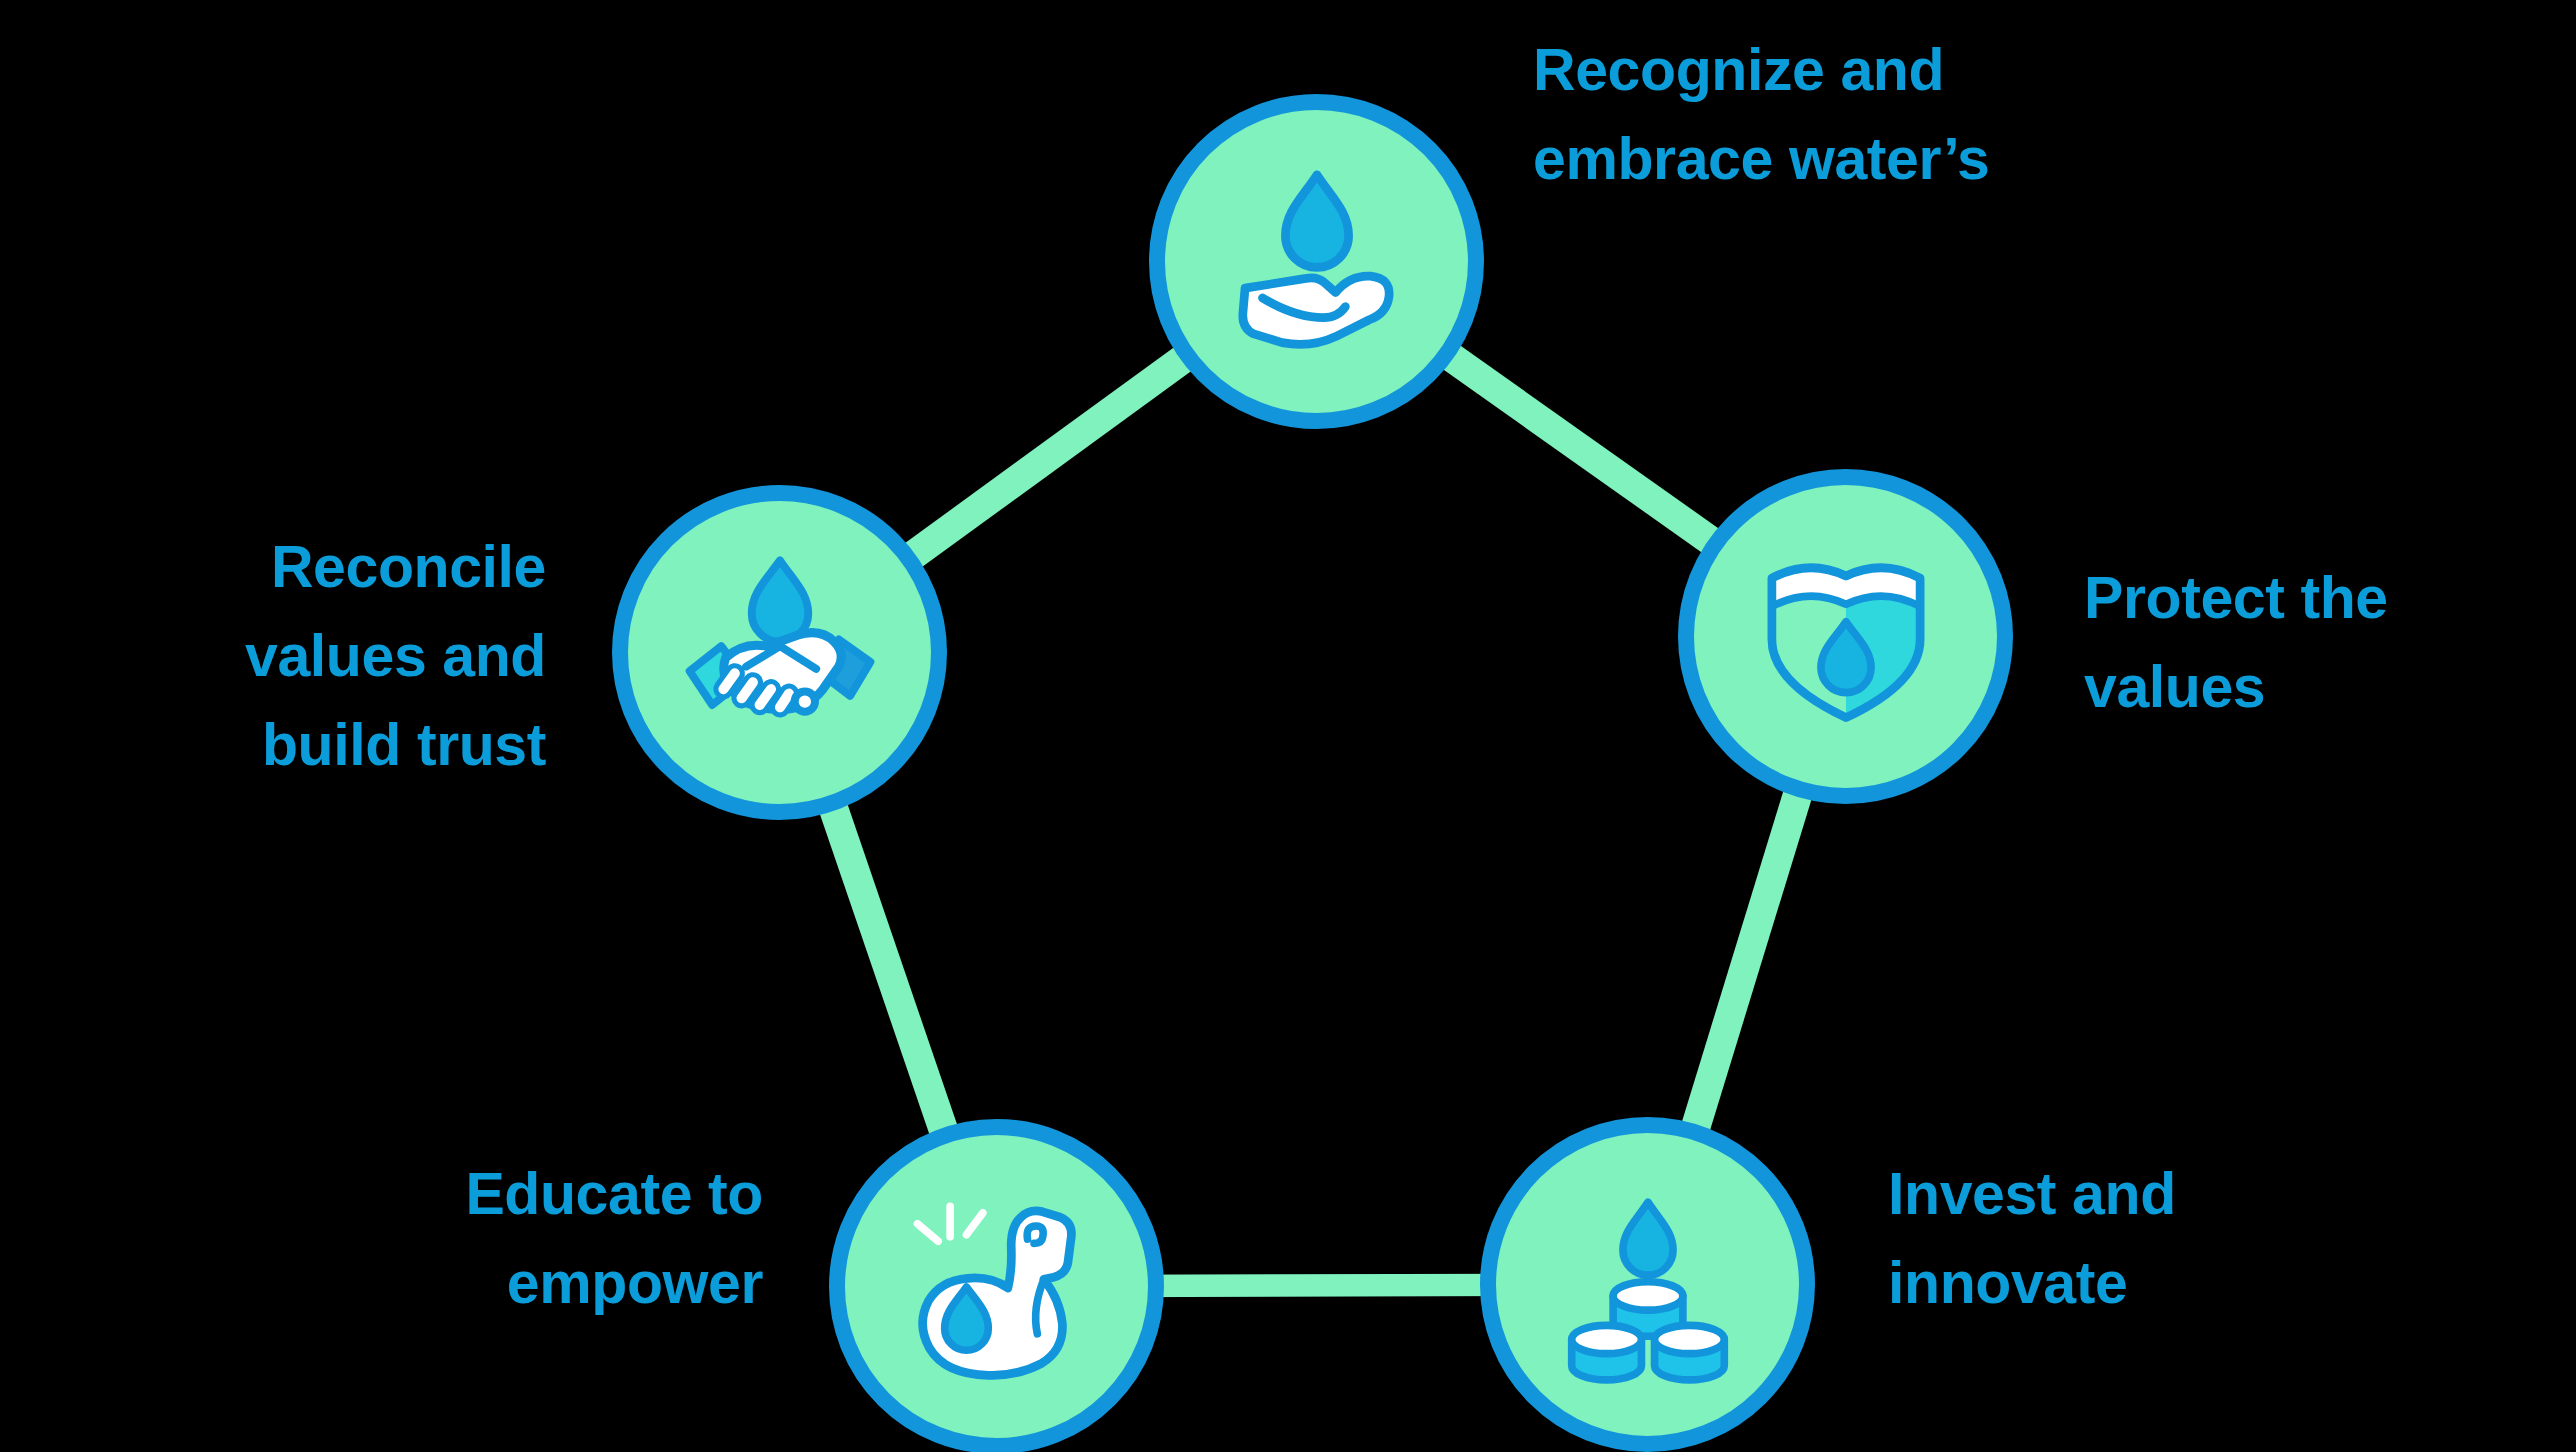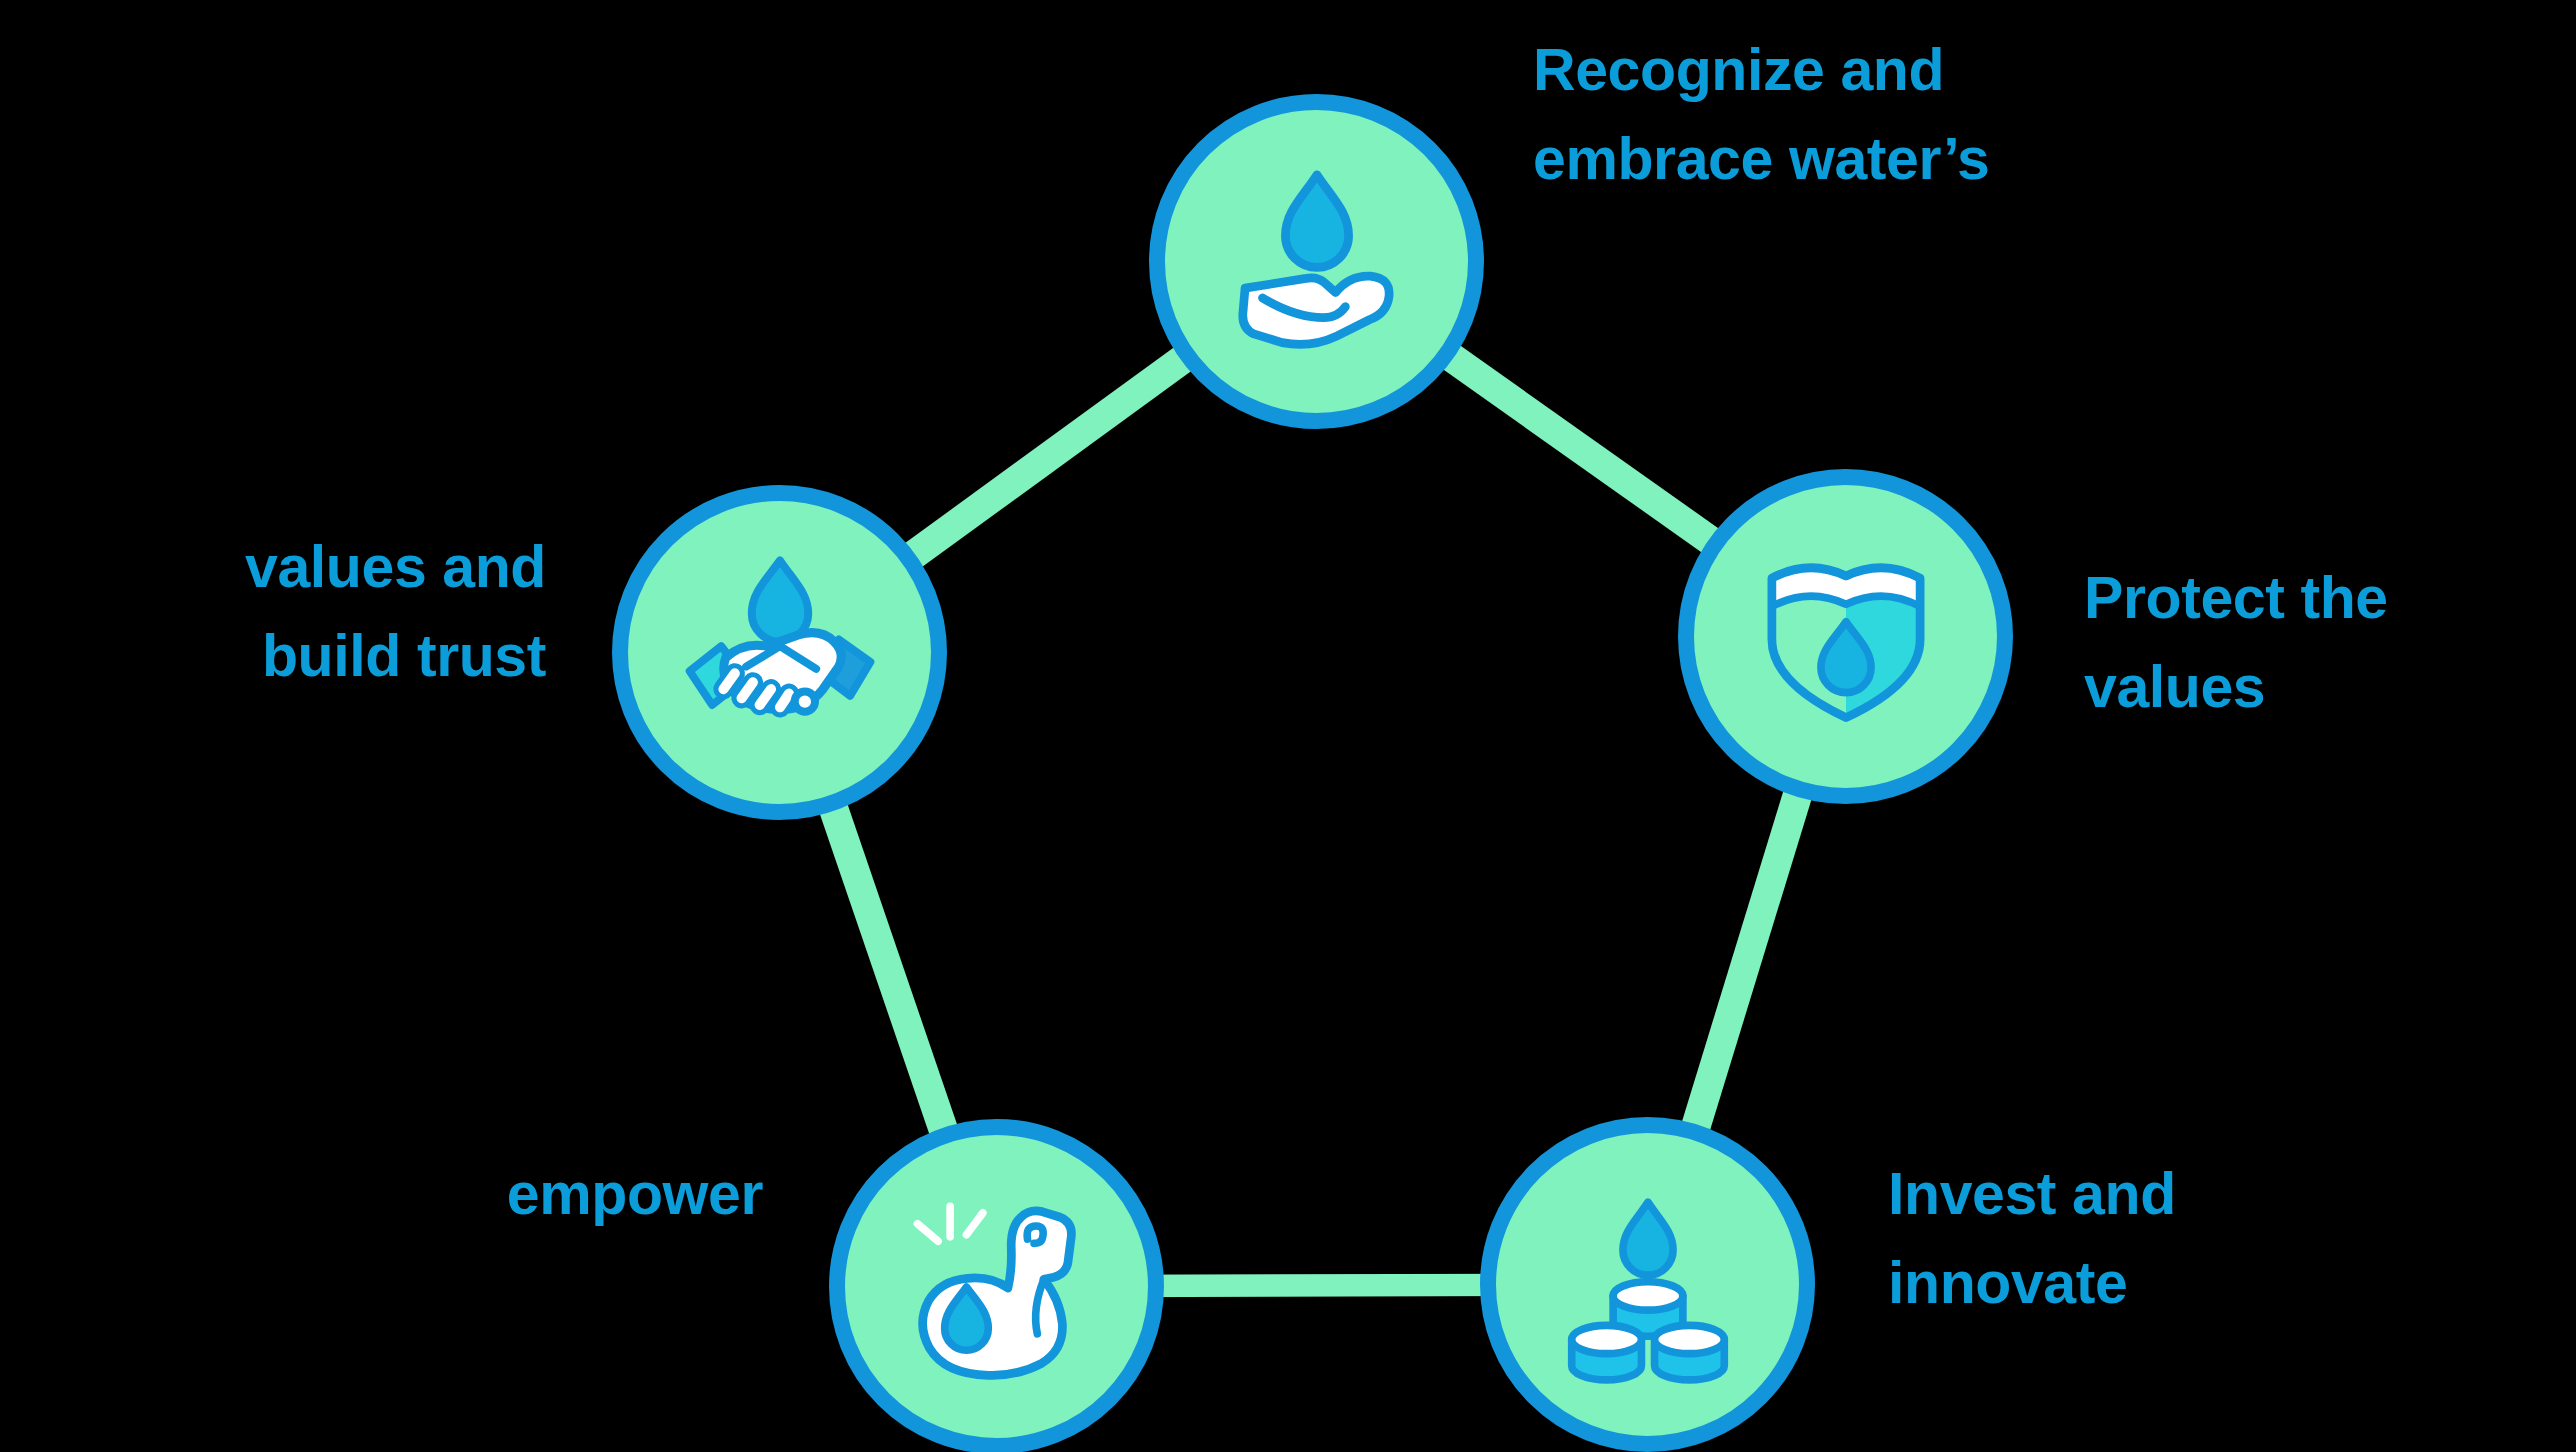--- a/index.html
+++ b/index.html
@@ -150,22 +150,24 @@
     <span>Protect the</span>
     <span>values</span>
   </div>
 
   <div class="label label--invest">
     <span>Invest and</span>
     <span>innovate</span>
   </div>
 
   <div class="label label--educate">
+    <span>Educate to</span>
     <span>empower</span>
   </div>
 
   <div class="label label--reconcile">
+    <span>Reconcile</span>
     <span>values and</span>
     <span>build trust</span>
   </div>
 
 </div>
 
 
 </body></html>

